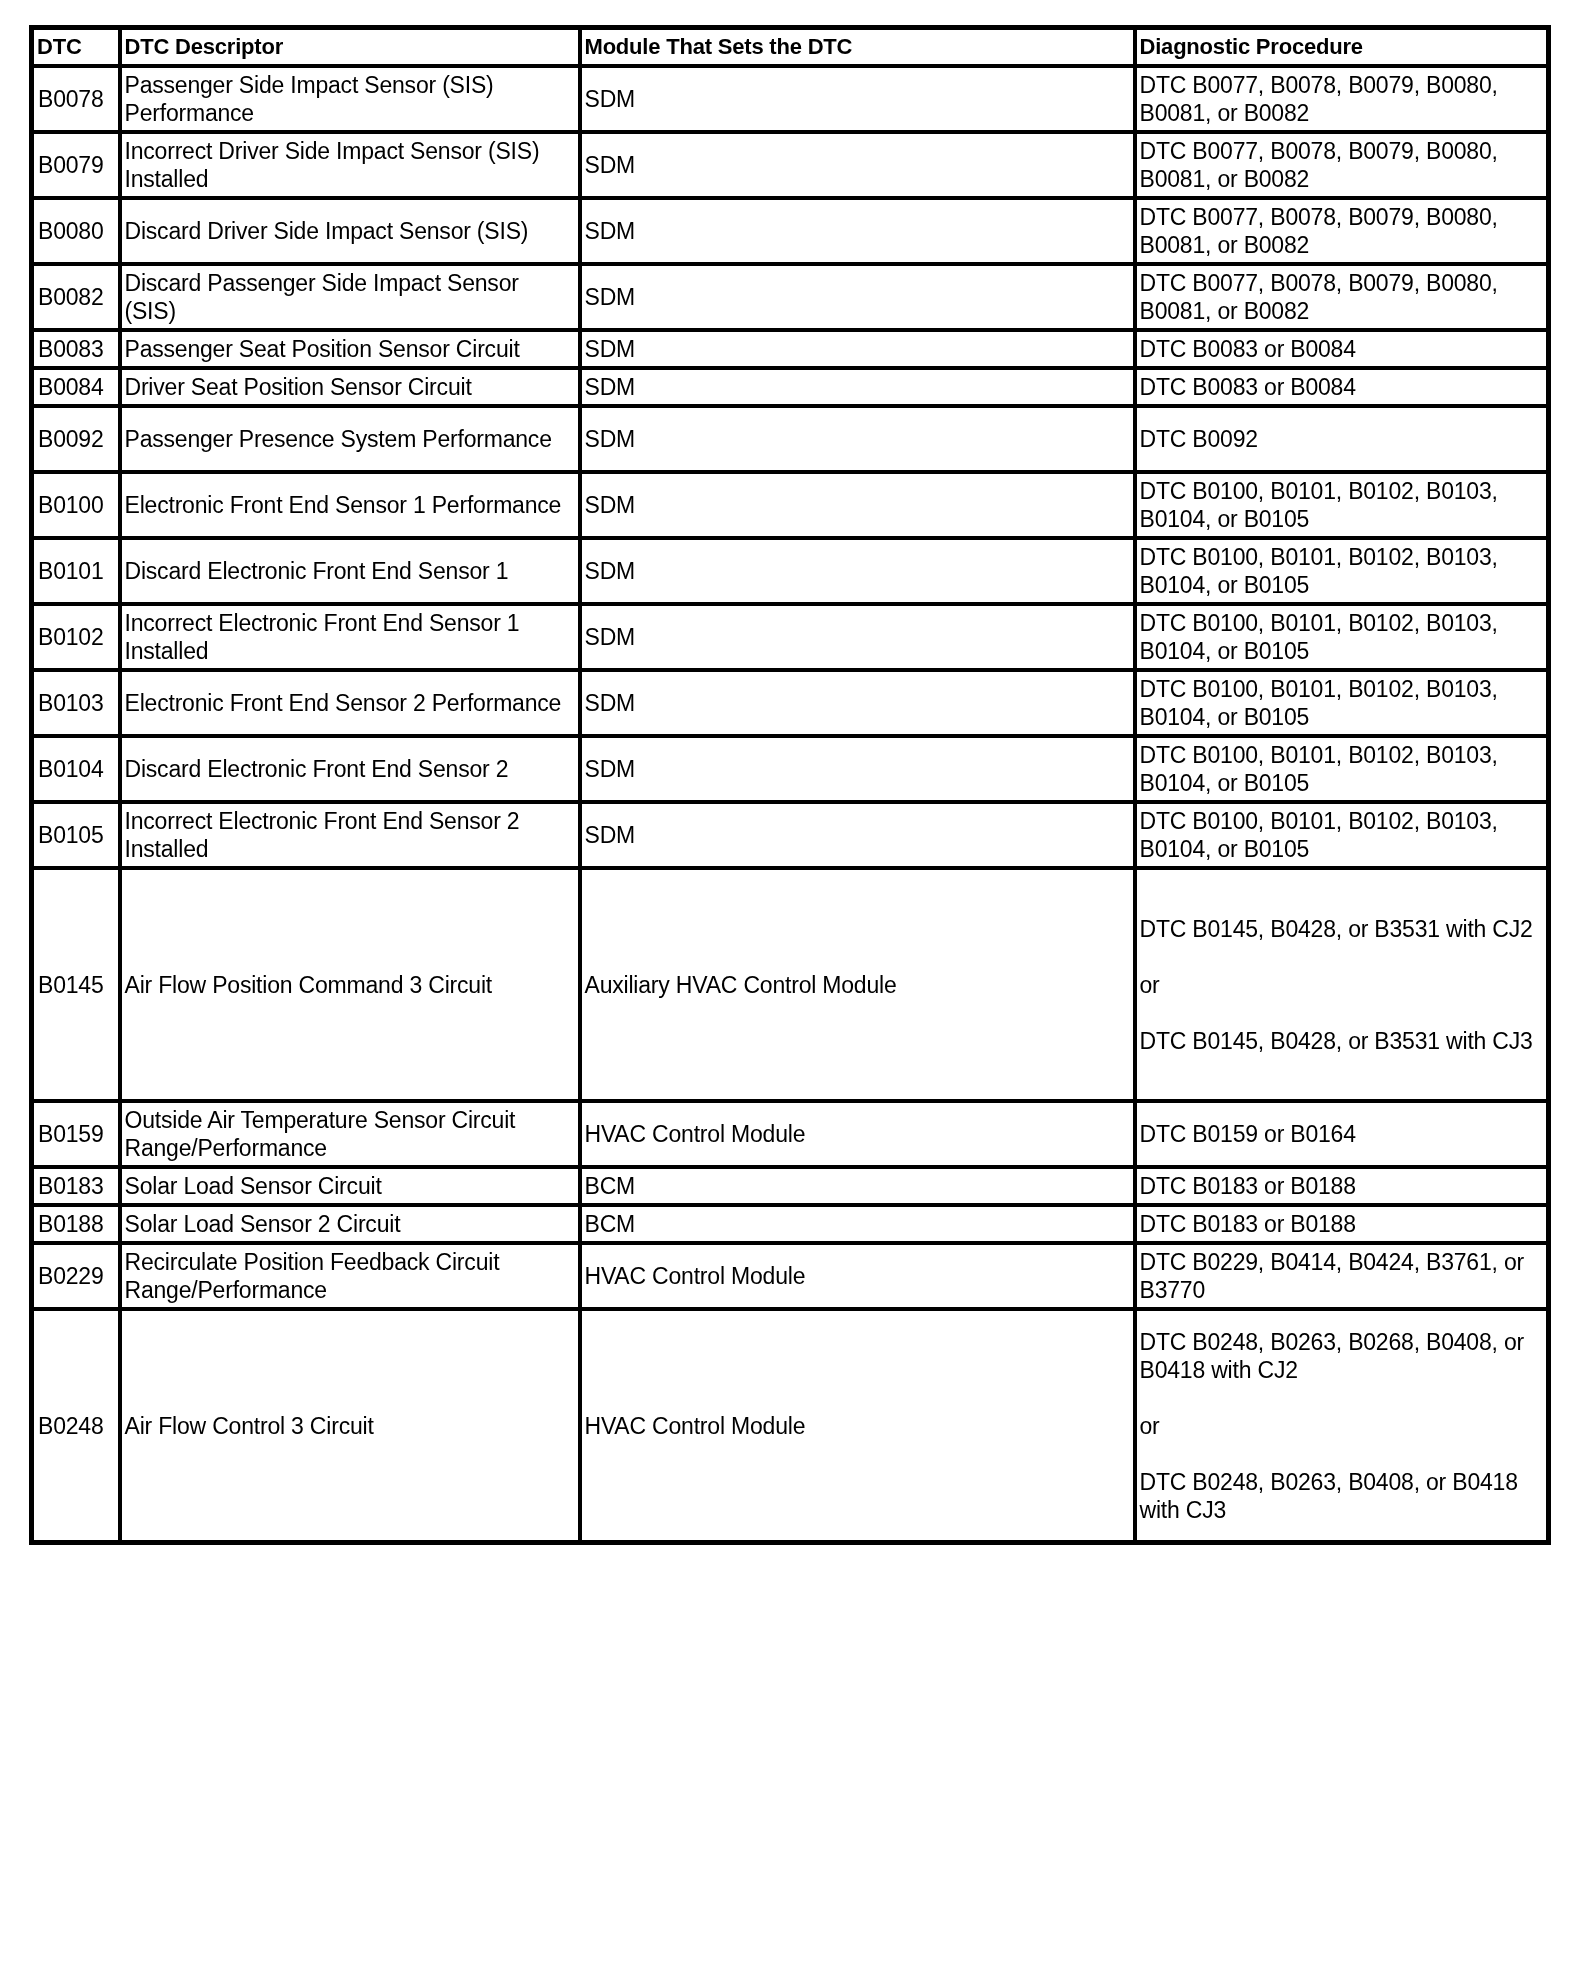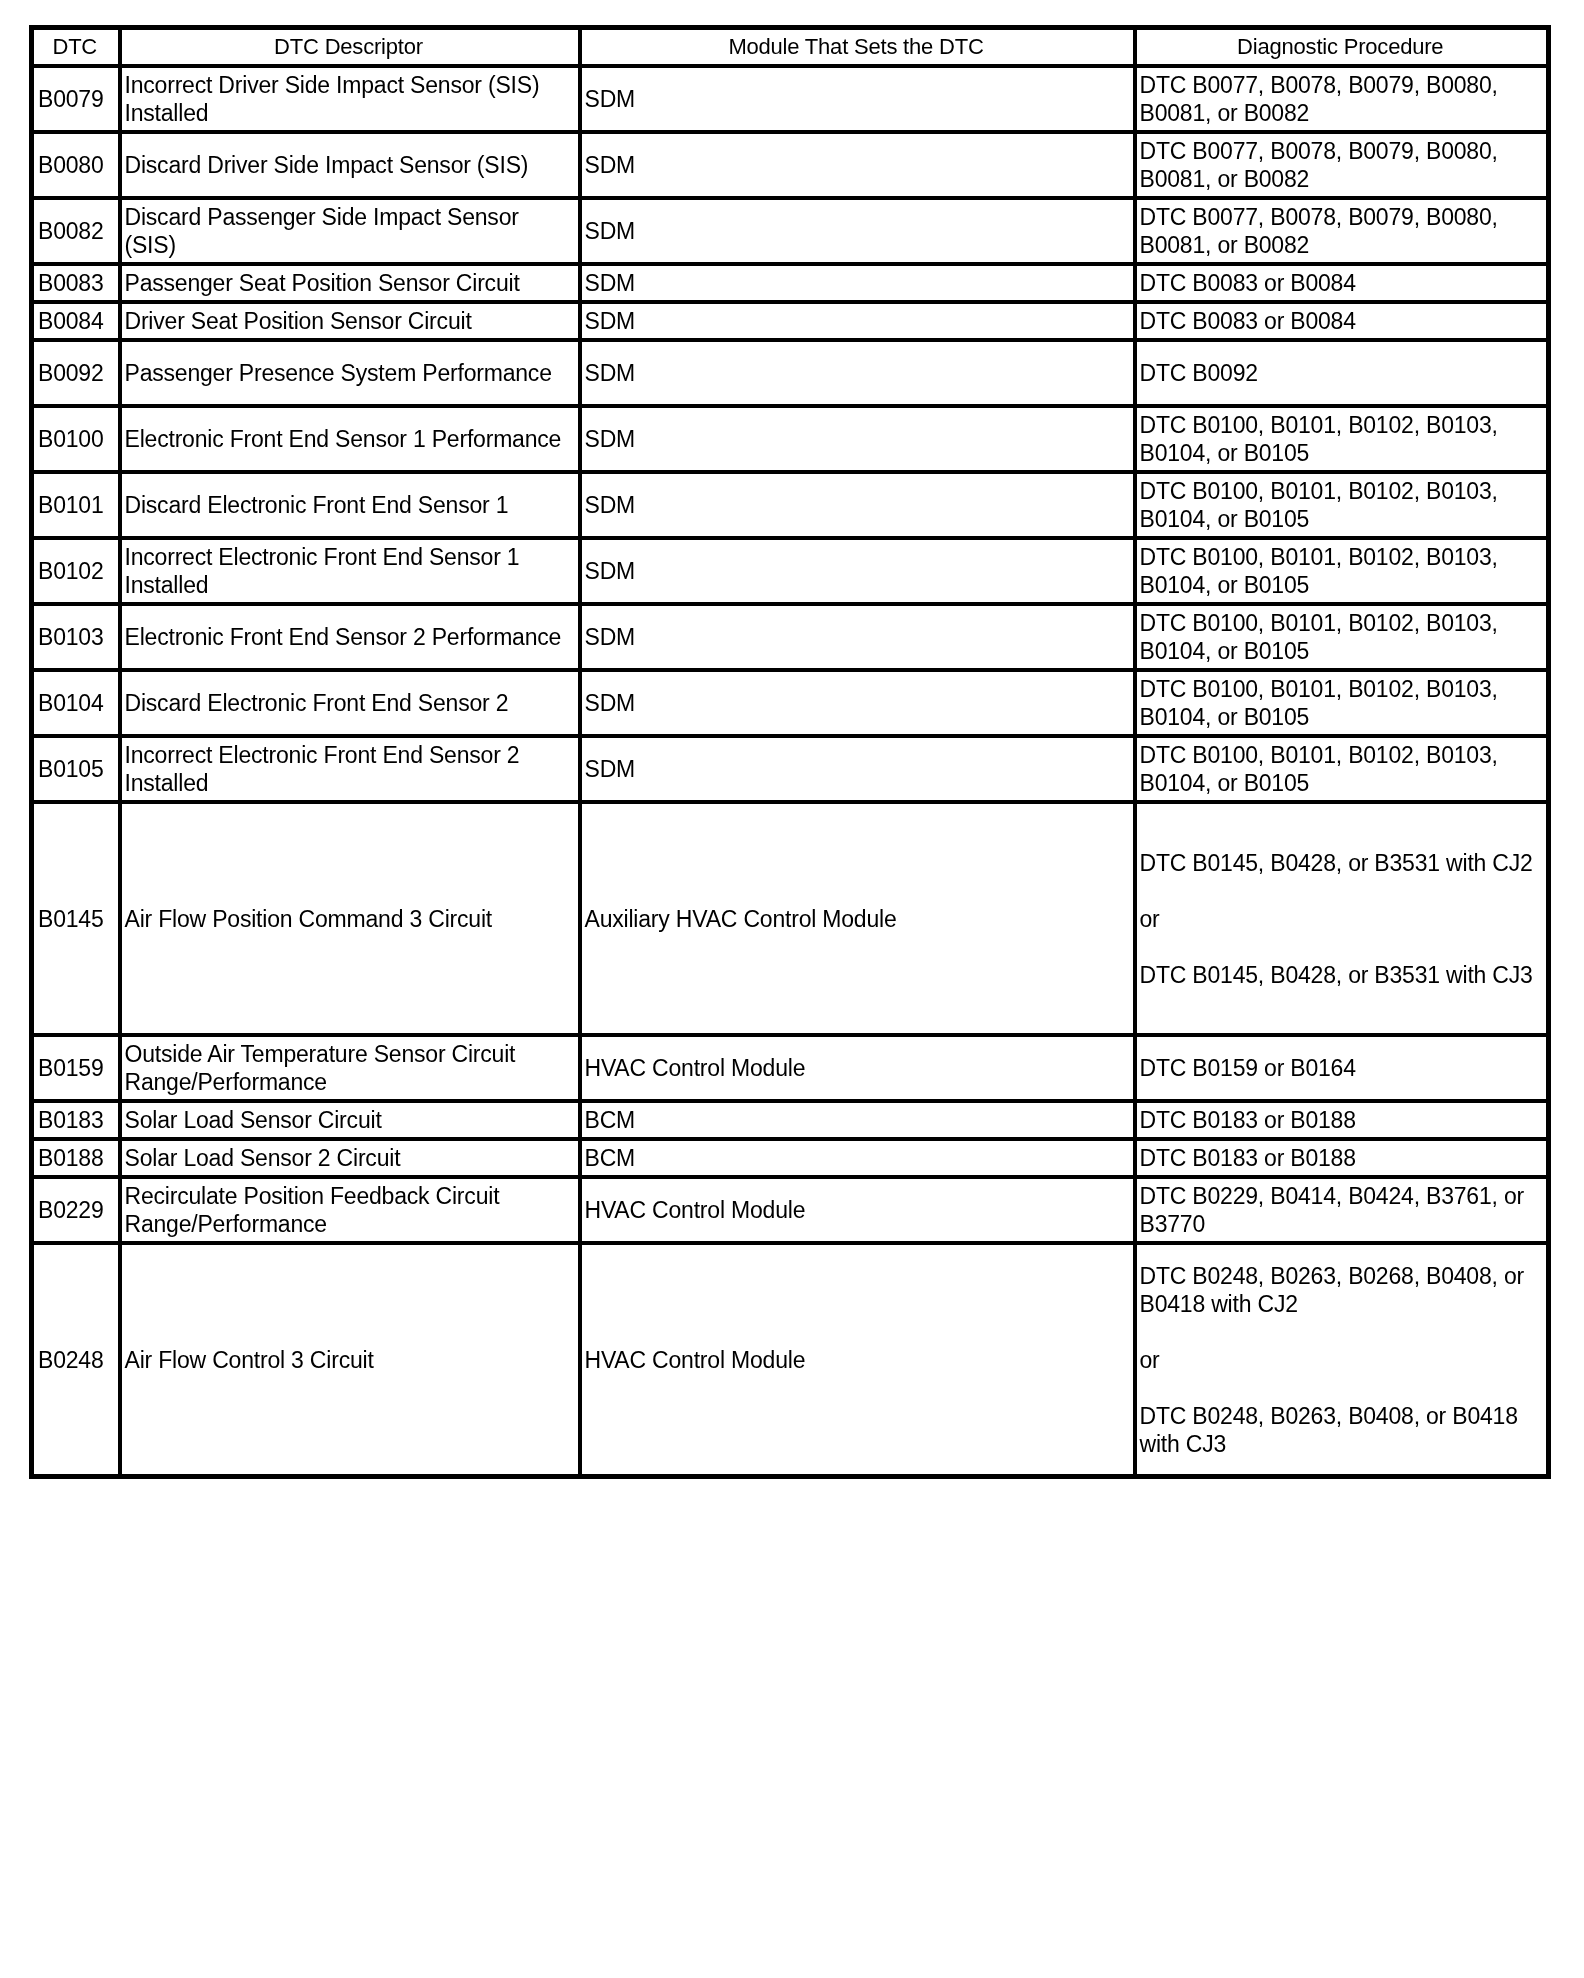--- a/index.html
+++ b/index.html
@@ -8,21 +8,21 @@
   table.dtc {
     position: absolute; left: 29px; top: 25px; width: 1517px;
     border-collapse: collapse; table-layout: fixed;
     border: 5px solid #000;
   }
   table.dtc th, table.dtc td {
     border: 4px solid #000; padding: 0 5px 0 3px;
     font-size: 23px; line-height: 28px; vertical-align: middle;
     text-align: left; letter-spacing: -0.2px;
   }
-  table.dtc th { font-weight: normal; text-align: center; height: 34px; font-size: 22px; }
+  table.dtc th { font-weight: bold; text-align: left; height: 34px; font-size: 22px; }
   table.dtc td.code { padding: 0 2px 0 4px; }
   tr.h1 td { height: 34px; }
   tr.h2 td { height: 62px; }
   tr.h6 td { height: 229px; }
   .proc-line { display: block; white-space: pre-wrap; }
   col.c1 { width: 88px; }
   col.c2 { width: 460px; }
   col.c3 { width: 555px; }
   col.c4 { width: 414px; }
 </style>
@@ -38,20 +38,26 @@
   </colgroup>
   <thead>
     <tr>
       <th>DTC</th>
       <th>DTC Descriptor</th>
       <th>Module That Sets the DTC</th>
       <th>Diagnostic Procedure</th>
     </tr>
   </thead>
   <tbody id="dtc-body">
+      <tr class="h2">
+    <td class="code">B0078</td>
+    <td>Passenger Side Impact Sensor (SIS) Performance</td>
+    <td>SDM</td>
+    <td class="proc-line" style="display: table-cell; white-space: pre-wrap;">DTC B0077, B0078, B0079, B0080, B0081, or B0082</td>
+  </tr>
       <tr class="h2">
     <td class="code">B0079</td>
     <td>Incorrect Driver Side Impact Sensor (SIS) Installed</td>
     <td>SDM</td>
     <td class="proc-line" style="display: table-cell; white-space: pre-wrap;">DTC B0077, B0078, B0079, B0080, B0081, or B0082</td>
   </tr>
       <tr class="h2">
     <td class="code">B0080</td>
     <td>Discard Driver Side Impact Sensor (SIS)</td>
     <td>SDM</td>

